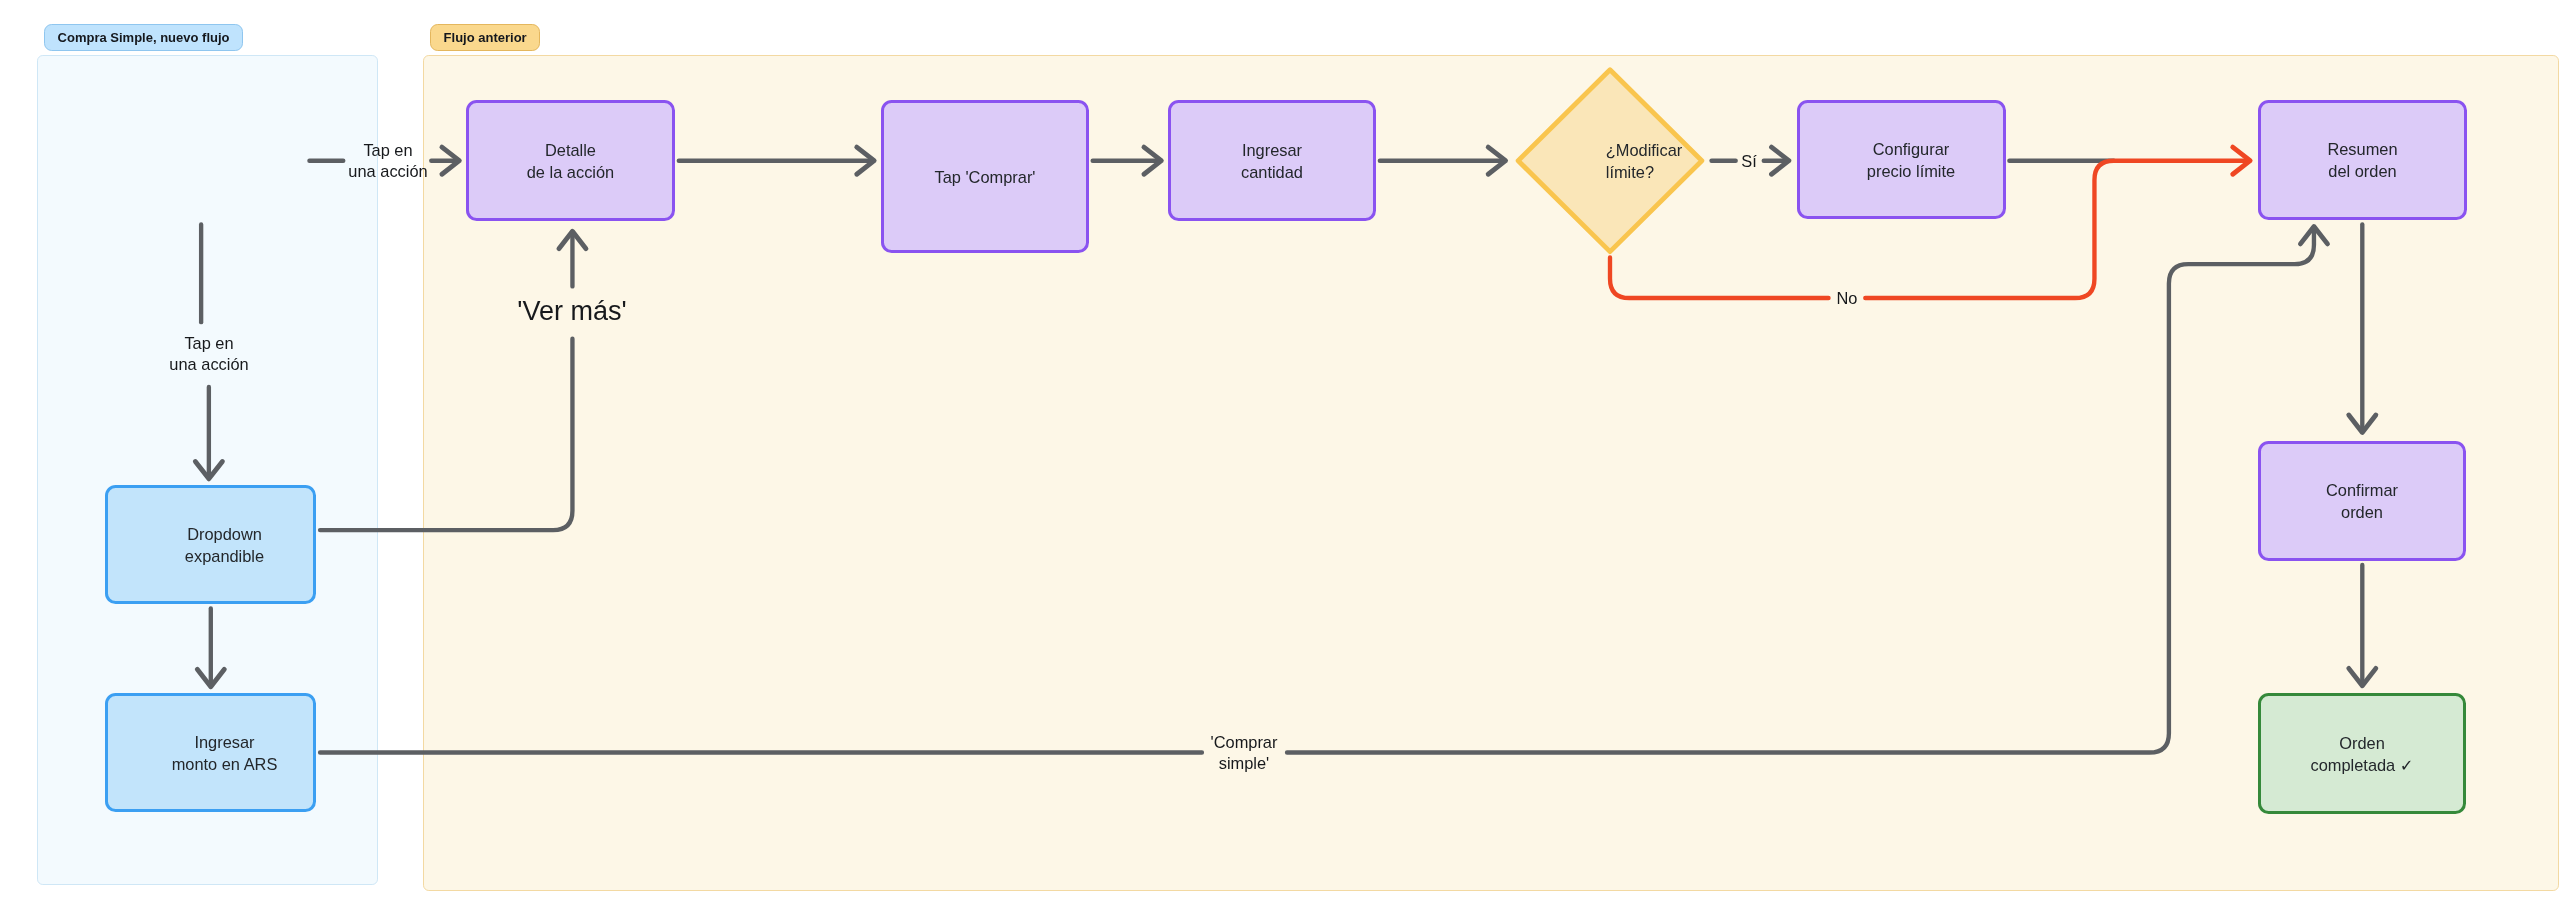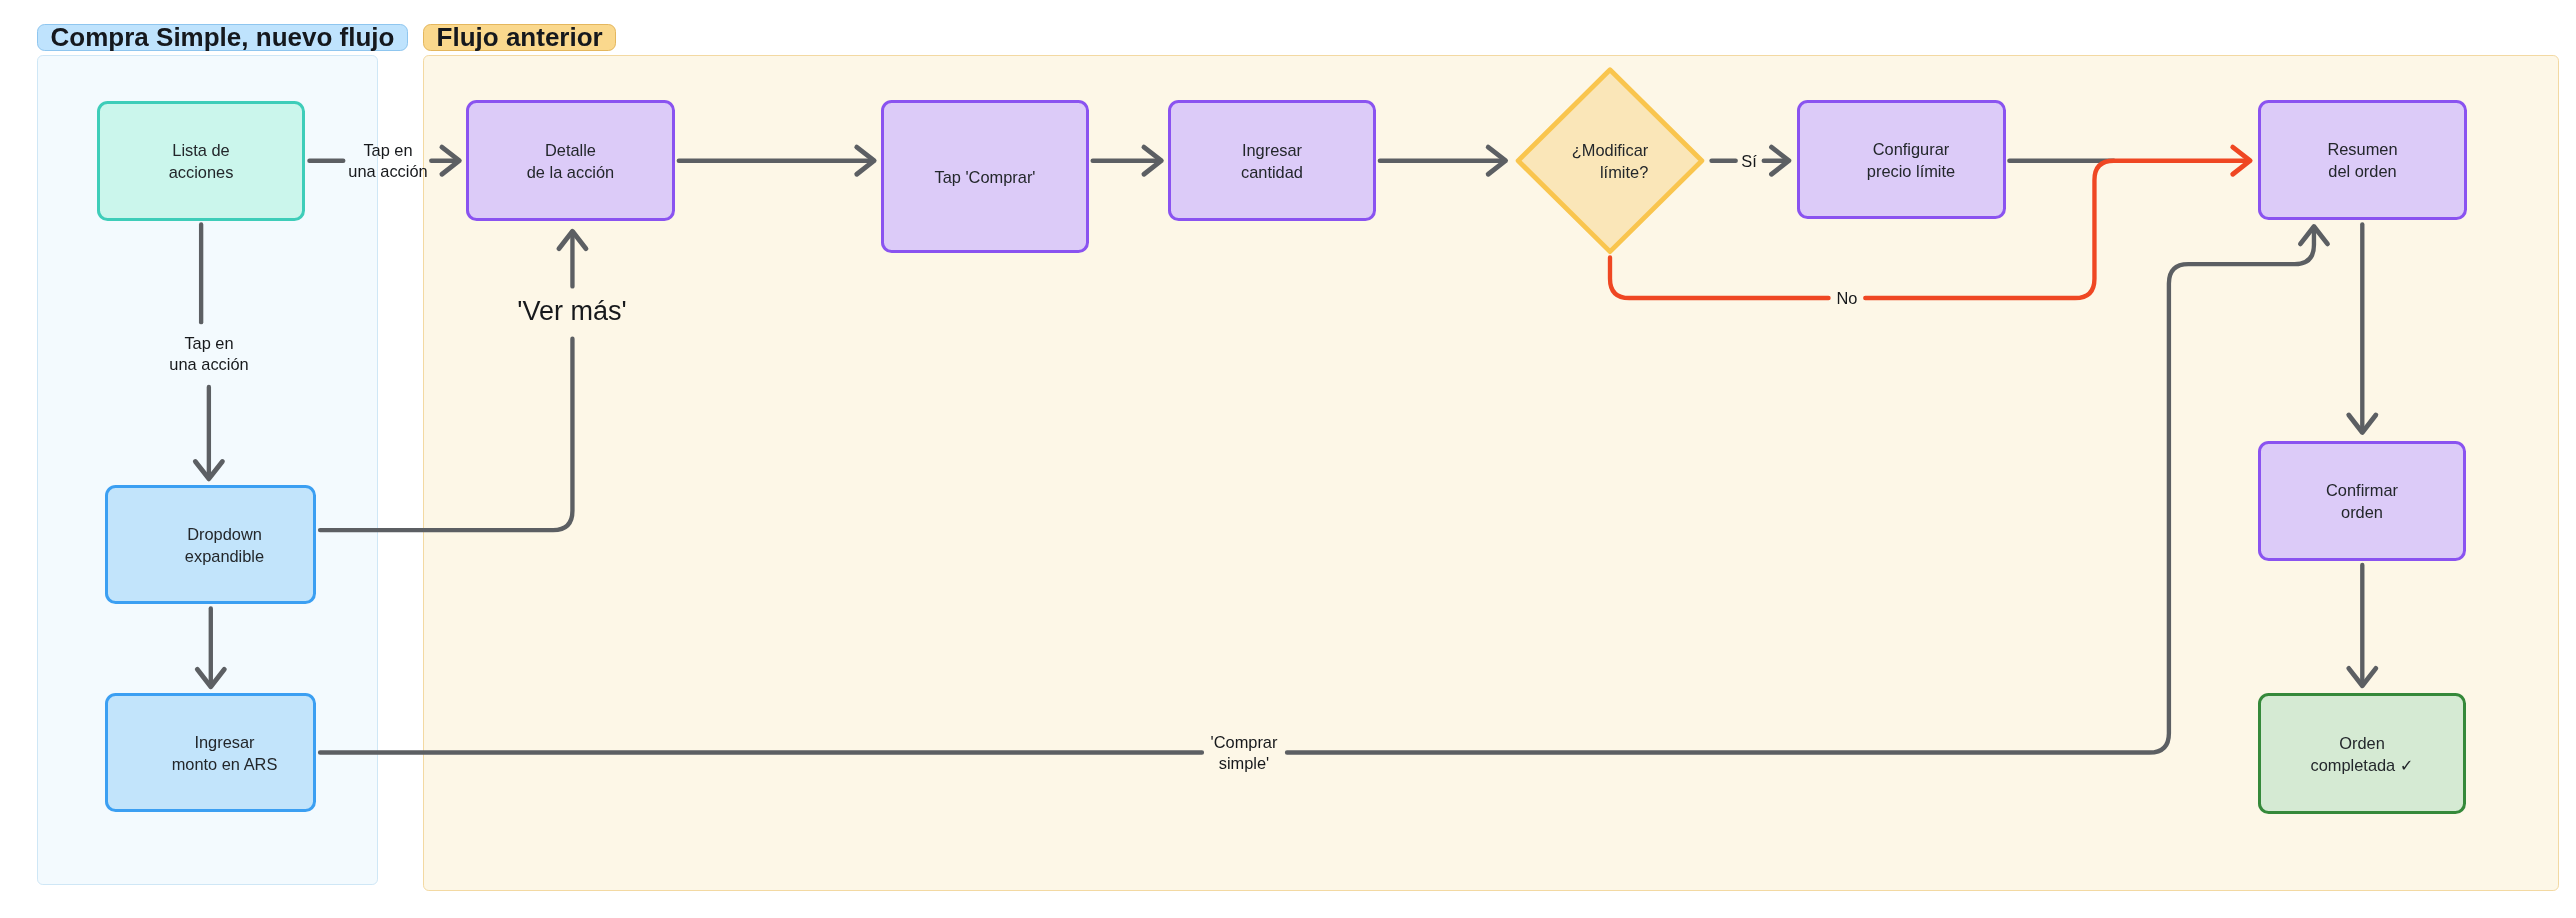--- a/index.html
+++ b/index.html
@@ -19,25 +19,26 @@
   }
   .group-blue   { background: var(--group_blue_bg);   border: 1.9px solid var(--group_blue_border); }
   .group-orange { background: var(--group_orange_bg); border: 1.9px solid var(--group_orange_border); }
   
   .pill {
     position: absolute;
     height: 27px;
     line-height: 25px;
     padding: 0 12.6px;
     border-radius: 7.7px;
-    font-size: 26px;
+    font-size: 13px;
     font-weight: 600;
     color: #15181d;
     box-sizing: border-box;
     white-space: nowrap;
+    margin-left: 7px;
   }
   .pill-blue   { background: var(--pill_blue_bg);   border: 1.9px solid var(--pill_blue_border); }
   .pill-orange { background: var(--pill_orange_bg); border: 1.9px solid var(--pill_orange_border); }
   
   .node {
     position: absolute;
     box-sizing: border-box;
     border-radius: 10.6px;
     border: 3.9px solid #000;
     display: flex;
@@ -71,25 +72,26 @@
     text-align: center;
     font-size: 16.4px;
     line-height: 21px;
     color: #17191c;
     white-space: pre-line;
   }
   .edge-label-big { font-size: 27px; line-height: 31px; }
   .diamond-label {
     position: absolute;
     transform: translate(-50%, -50%);
-    text-align: right;
+    text-align: left;
     font-size: 16.4px;
     line-height: 22px;
     color: #23272b;
     white-space: pre-line;
+    margin-left: 34px;
   }
 </style>
 </head>
 <body>
 
 <div class="canvas">
 
   <div class="group group-blue" style="left:37px; top:55px; width:341px; height:830px;"></div>
   <div class="group group-orange" style="left:423px; top:55px; width:2136px; height:836px;"></div>
 
@@ -131,22 +133,20 @@
 
     <path class="e-gray" d="M2443,232 V446" marker-end="url(#arrow-gray)"></path>
 
     <path class="e-gray" d="M2443,584 V708" marker-end="url(#arrow-gray)"></path>
 
     <path class="e-red" d="M1665,266 V288 Q1665,308 1685,308 H1891 M1929,308 H2146 Q2166,308 2166,288 V186 Q2166,166 2186,166 H2326" marker-end="url(#arrow-red)"></path>
 
     <polygon class="diamond-shape" points="1665,72 1760,166 1665,260 1570,166"></polygon>
   </svg>
 
-  <div class="node node-teal" style="left:97px; top:101px; width:208px; height:120px;">Lista de
-acciones</div>
 
   <div class="node node-blue" style="left:105px; top:485px; width:211px; height:119px;">Dropdown
 expandible</div>
 
   <div class="node node-blue" style="left:105px; top:693px; width:211px; height:119px;">Ingresar
 monto en ARS</div>
 
   <div class="node node-purple" style="left:466px; top:100px; width:209px; height:121px;">Detalle
 de la acción</div>
 

